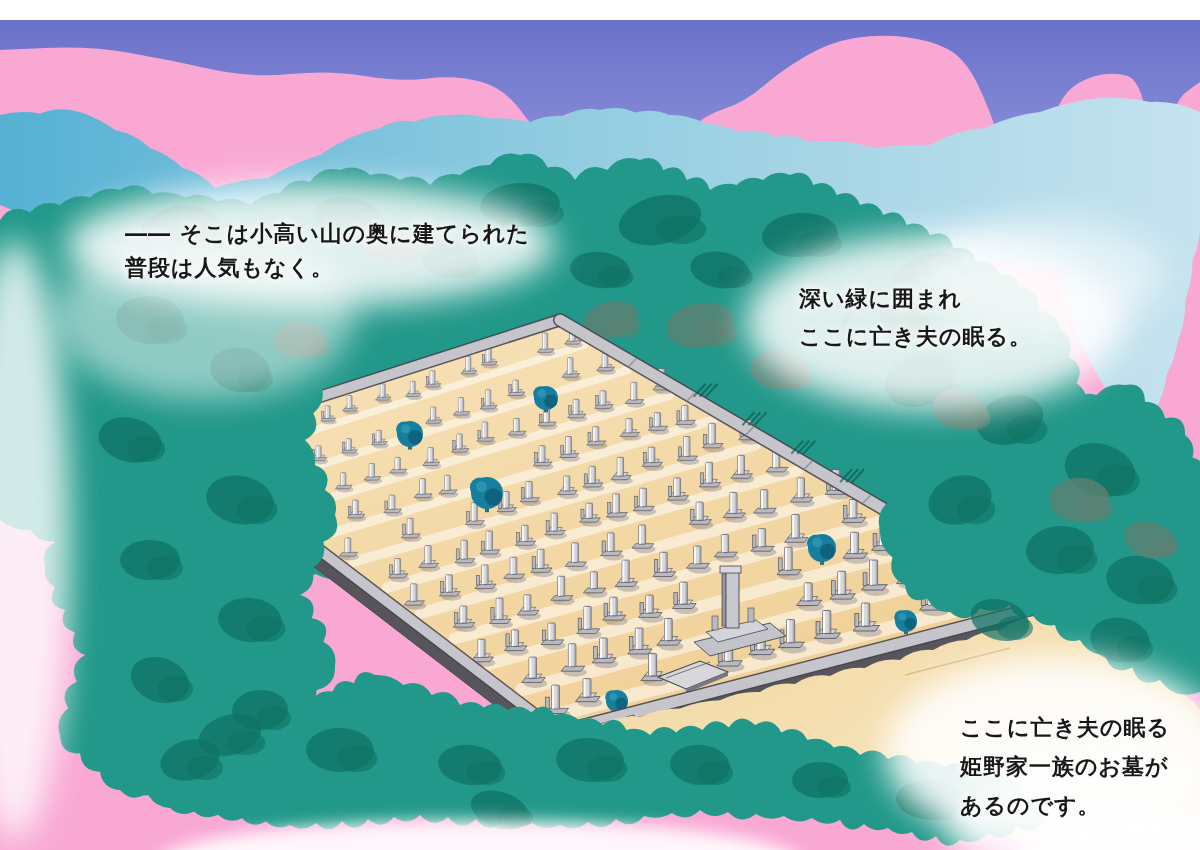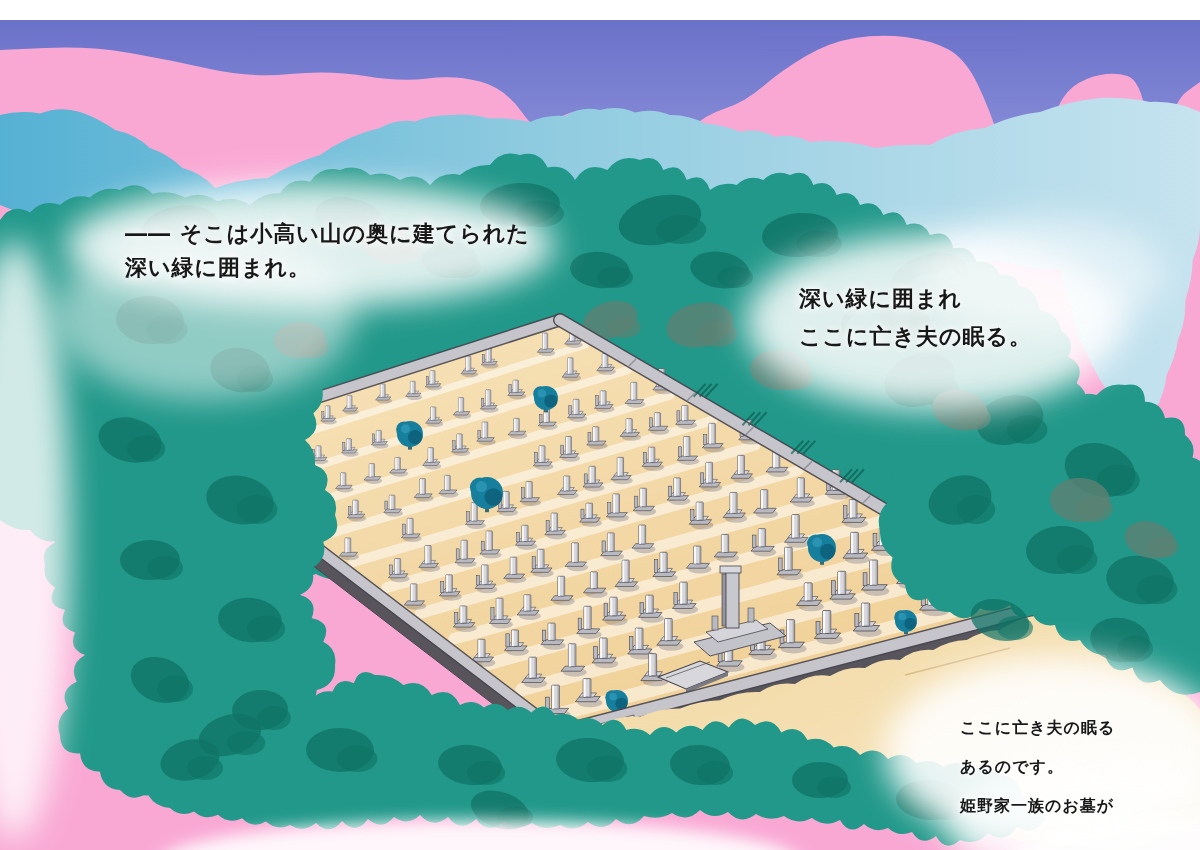--- a/index.html
+++ b/index.html
@@ -1346,27 +1346,27 @@
         <ellipse cx="1055" cy="732" rx="170" ry="95" fill="#ffffff" opacity="0.9" filter="url(#soft)"></ellipse>
         <ellipse cx="1110" cy="805" rx="160" ry="70" fill="#ffffff" opacity="0.75" filter="url(#soft)"></ellipse>
         <ellipse cx="480" cy="842" rx="320" ry="42" fill="#ffffff" opacity="0.9" filter="url(#soft2)"></ellipse>
         <ellipse cx="1170" cy="845" rx="160" ry="50" fill="#ffffff" opacity="0.9" filter="url(#soft2)"></ellipse>
         <ellipse cx="15" cy="520" rx="55" ry="300" fill="#ffffff" opacity="0.8" filter="url(#soft)"></ellipse>
       </g>
   </svg>
 
   <div class="caption" id="cap0" style="left:125px;top:197px;font-size:22px;line-height:34px;">
     <div>―― そこは小高い山の奥に建てられた</div>
-    <div>深い緑に囲まれ。</div>
+    <div>普段は人気もなく。</div>
   </div>
 
   <div class="caption" id="cap1" style="left:799px;top:260px;font-size:22px;line-height:38px;">
     <div>深い緑に囲まれ</div>
     <div>ここに亡き夫の眠る。</div>
   </div>
 
-  <div class="caption" id="cap2" style="left:960px;top:688px;font-size:16px;line-height:39px;">
+  <div class="caption" id="cap2" style="left:960px;top:688px;font-size:22px;line-height:39px;">
     <div>ここに亡き夫の眠る</div>
+    <div>姫野家一族のお墓が</div>
     <div>あるのです。</div>
-    <div>姫野家一族のお墓が</div>
   </div>
 
 </div>
 
 </body></html>

